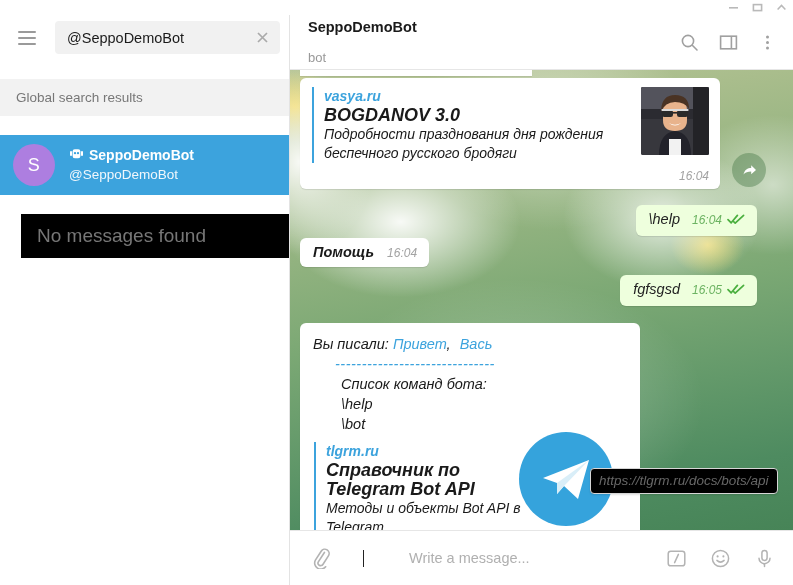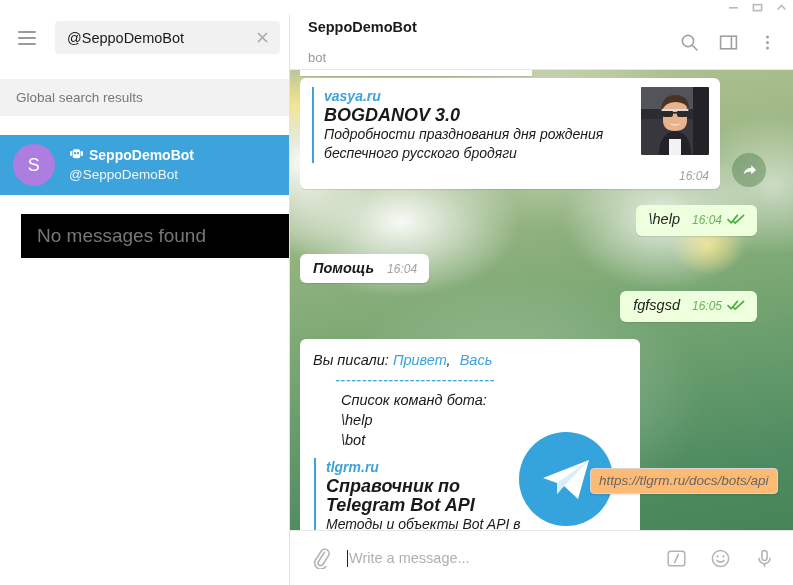--- a/index.html
+++ b/index.html
@@ -268,21 +268,21 @@
 
   .tg-logo {
     position: absolute;
     width: 94px; height: 94px;
     border-radius: 50%;
     background: #35a3dc;
     display: flex; align-items: center; justify-content: center;
   }
   .url-tooltip {
     position: absolute;
-    background: #fdba74;
+    background: #000000;
     border: 1px solid #d6d6d6;
     border-radius: 4px;
     font-size: 13.5px;
     color: #676767;
     padding: 4px 8px 5px;
     white-space: nowrap;
     box-shadow: 0 1px 2px rgba(0,0,0,.12);
     text-align: right;
   }
 
@@ -298,22 +298,23 @@
     z-index: 20;
   }
   .comp-btn {
     width: 30px; height: 30px;
     display: flex; align-items: center; justify-content: center;
     cursor: pointer; flex: 0 0 auto;
   }
   .comp-input {
     flex: 1 1 auto;
     display: flex; align-items: center;
-    margin-left: 11px;
+    margin-left: 27px;
     min-width: 0;
+    gap: 44px;
   }
   .caret { width: 1px; height: 17px; background: #222; margin-right: 1px; }
   .placeholder { font-size: 14.5px; color: #b0b0b0; }
   .comp-right { display: flex; align-items: center; gap: 14px; }
 </style>
 </head>
 <body>
 
 <div id="app">
 
@@ -464,21 +465,21 @@
                 <span>
                   <svg width="18" height="12" viewBox="0 0 18 12">
                     <path d="M1 6.6 L4.2 9.8 L10.4 2.4" fill="none" stroke="#4aaf3e" stroke-width="1.7" stroke-linecap="round" stroke-linejoin="round"></path>
                     <path d="M6.6 8.6 L8.2 10.1 L16.6 2.4" fill="none" stroke="#4aaf3e" stroke-width="1.7" stroke-linecap="round" stroke-linejoin="round"></path>
                   </svg>
                 </span>
               </span>
             </div>
           </div>
 
-          <div class="row" style="margin-top:18px;">
+          <div class="row" style="margin-top:2px;">
             <div class="bubble-in" style="padding:6px 12px 7px 13px;display:flex;align-items:baseline;">
               <span style="font-size:14.5px;font-weight:bold;color:#1a1a1a;">Помощь</span>
               <span class="time-in" style="margin-left:13px;">16:04</span>
             </div>
           </div>
 
           <div class="row out" style="margin-top:8px;padding-right:24px;">
             <div class="bubble-out">
               <span class="txt">fgfsgsd</span>
               <span class="meta-out">

